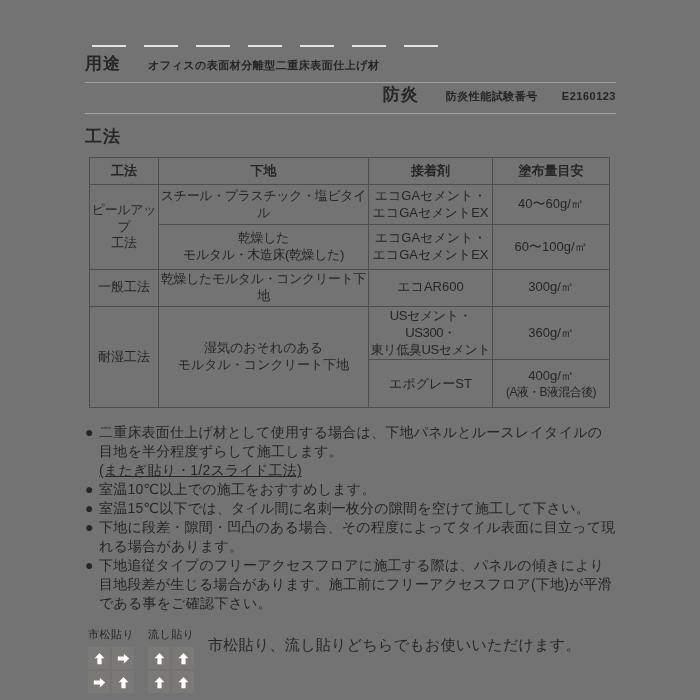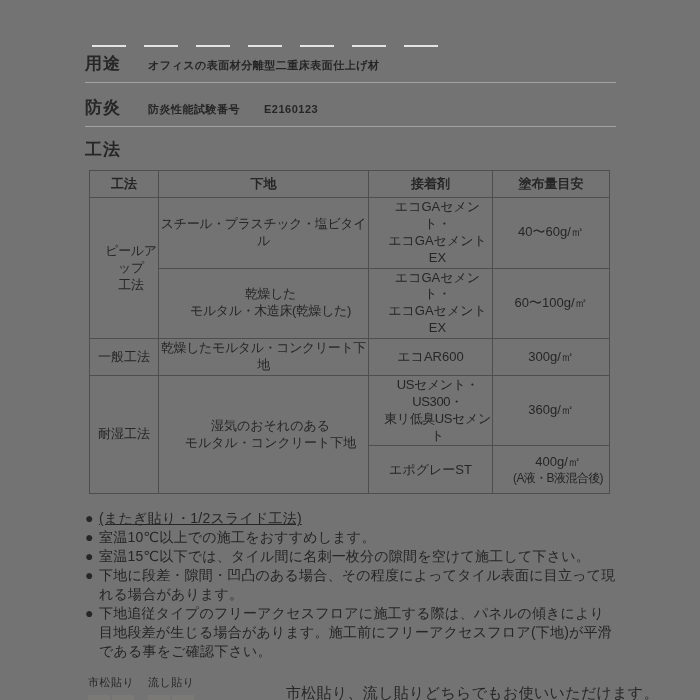--- a/index.html
+++ b/index.html
@@ -13,21 +13,21 @@
     font-family:"Liberation Sans","DejaVu Sans",sans-serif;color:var(--ink);
   }
   
   .remnant{
     position:absolute;top:45px;left:92px;width:360px;height:2px;
     background:repeating-linear-gradient(90deg,#e4e4e2 0 34px,transparent 34px 52px);
   }
   .content{position:absolute;left:85px;top:0;width:531px;}
   .spec-row{display:flex;align-items:baseline;}
   .row-usage{margin-top:52px;}
-  .row-flame{margin-top:13px;}
+  .row-flame{justify-content:flex-end;}
   .spec-label{font-size:17px;font-weight:bold;width:63px;flex:none;letter-spacing:1px;}
   .spec-value{font-size:11px;font-weight:bold;letter-spacing:0.5px;}
   .spec-value.num{margin-left:24px;letter-spacing:0.5px;}
   .rule{height:0;border:0;border-top:1px solid var(--divider);margin:0;}
   .rule1{margin-top:7px;}
   .rule2{margin-top:7px;}
   .section-heading{margin-top:11px;font-size:17px;font-weight:bold;letter-spacing:1px;}
   
   table.spec-table{
     margin-top:9px;margin-left:4px;width:520px;border-collapse:collapse;table-layout:fixed;
@@ -38,36 +38,36 @@
   }
   .spec-table thead th{height:24px;font-weight:bold;font-size:13px;}
   tr.r1 td{height:37px;} tr.r2 td{height:42px;} tr.r3 td{height:26px;}
   tr.r4 td{height:37px;} tr.r5 td{height:45px;}
   .t-sm{font-size:12.5px;letter-spacing:-0.4px;}
   .t-xs{font-size:12px;letter-spacing:-0.6px;}
   .method-cell{font-size:12px;letter-spacing:-0.3px;}
   .amount-cell{font-size:14px;}
   .dash-b{border-bottom:1px dashed var(--dashed);}
   .dash-t{border-top:1px dashed var(--dashed);}
-  .cell-line{display:block;padding-left:14px;}
+  .cell-line{display:block;}
   
   .notes{list-style:none;margin:15px 0 0 0;padding:0;width:531px;
          font-size:14px;line-height:19px;letter-spacing:0.2px;}
   .notes li{position:relative;padding-left:14px;}
   .notes .marker{position:absolute;left:0;top:0;}
   .notes .subline{display:block;text-decoration:underline;}
   
   .laying-row{margin-top:14px;display:flex;align-items:flex-start;padding-left:3px;}
   .laying-group{width:46px;margin-right:14px;flex:none;}
   .laying-label{font-size:11px;font-weight:normal;white-space:nowrap;margin-bottom:5px;letter-spacing:0.5px;}
   .arrow-grid{display:grid;grid-template-columns:22px 22px;grid-auto-rows:22px;gap:2px;}
   .tile{background:var(--tile-gray);display:flex;align-items:center;justify-content:center;color:var(--arrow-white);}
   .tile svg{width:15px;height:15px;display:block;}
   .tile.right svg{transform:rotate(90deg);}
-  .laying-caption{font-size:15px;margin-left:78px;padding-top:9px;letter-spacing:0.3px;white-space:nowrap;}
+  .laying-caption{font-size:15px;padding-top:9px;letter-spacing:0.3px;white-space:nowrap;}
 </style>
 </head>
 <body>
 
 <div class="page">
 
   <div class="remnant"></div>
 
   <div class="content">
 
@@ -150,21 +150,21 @@
           <td class="dash-t amount-cell">
             <span class="cell-line">400g/㎡</span>
             <span class="cell-line t-xs">(A液・B液混合後)</span>
           </td>
         </tr>
       </tbody>
     </table>
 
     <ul class="notes">
       <li>
-        <span class="marker">●</span>
+        <span class="marker">●</span><span>二重床表面仕上げ材として使用する場合は、下地パネルとルースレイタイルの目地を半分程度ずらして施工します。</span>
         <span class="subline">(またぎ貼り・1/2スライド工法)</span>
       </li>
       <li>
         <span class="marker">●</span><span>室温10℃以上での施工をおすすめします。</span>
       </li>
       <li>
         <span class="marker">●</span><span>室温15℃以下では、タイル間に名刺一枚分の隙間を空けて施工して下さい。</span>
       </li>
       <li>
         <span class="marker">●</span><span>下地に段差・隙間・凹凸のある場合、その程度によってタイル表面に目立って現れる場合があります。</span>

